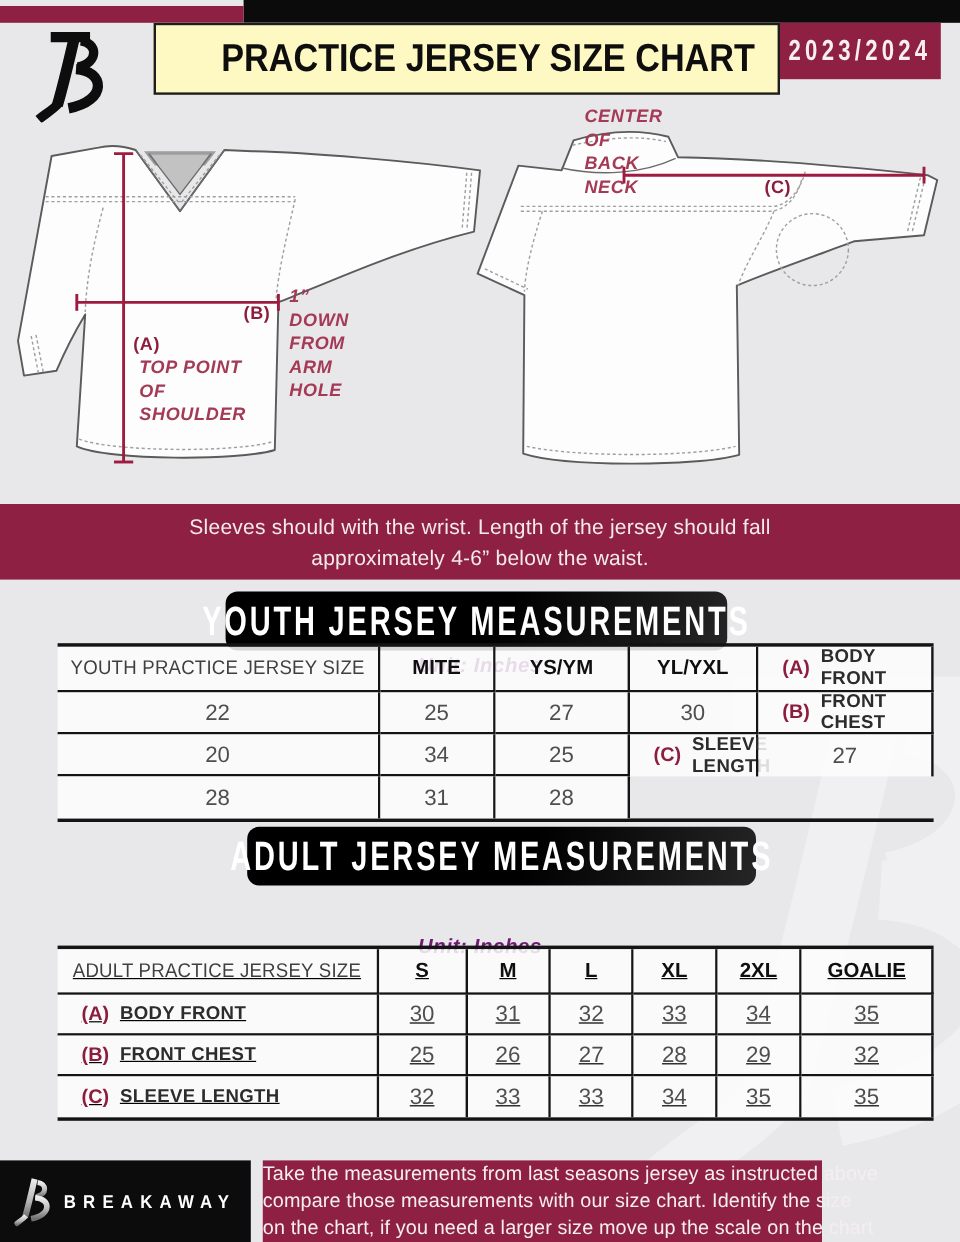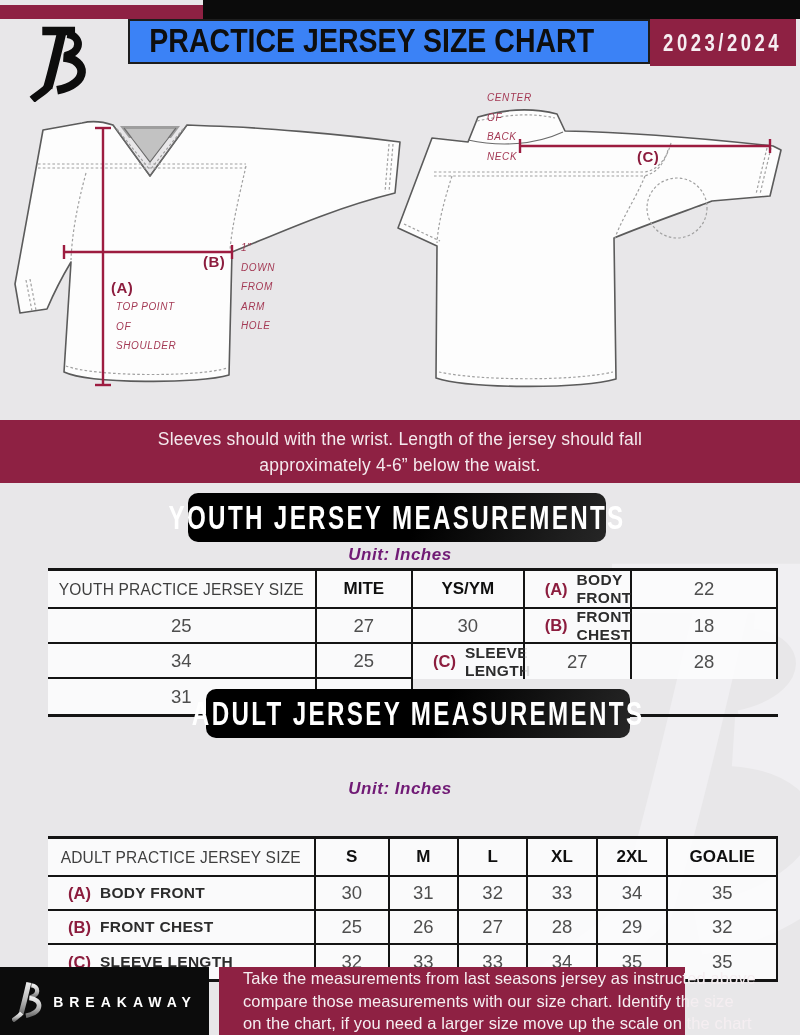--- a/index.html
+++ b/index.html
@@ -8,45 +8,45 @@
   #page {
     position:relative; width:800px; height:1035px; margin:0 auto;
     background:#e8e7e9; overflow:hidden;
   }
   
   .bar-black { position:absolute; left:203px; top:0; width:597px; height:19px; background:#0b0b0b; }
   .bar-maroon { position:absolute; left:0; top:5px; width:203px; height:14px; background:#8e2143; }
   .logo-header { position:absolute; left:27px; top:24px; width:68px; height:78px; z-index:3; }
   .logo-ink path { stroke:#0d0d0d; fill:none; }
   .title-box {
-    position:absolute; left:128px; top:19px; width:522px; height:45px;
-    background:#3b82f6; border:2px solid #1d1d1d; z-index:2;
-    display:flex; align-items:center; justify-content:flex-start;
+    position:absolute; left:128px; top:19px; width:522px; height:60px;
+    background:#fef9c3; border:2px solid #1d1d1d; z-index:2;
+    display:flex; align-items:center; justify-content:flex-end;
   }
   .title-box span {
     font-size:31px; font-weight:800; color:#0e0e0e; letter-spacing:0px;
     transform:scaleX(0.92) scaleY(1.05); white-space:nowrap;
   }
   .season-box {
-    position:absolute; left:650px; top:19px; width:146px; height:47px;
+    position:absolute; left:650px; top:19px; width:134px; height:47px;
     background:#8e2143; z-index:2; display:flex; align-items:center; justify-content:center;
   }
   .season-box span {
     color:#f6eef2; font-size:21px; font-weight:700; letter-spacing:4px;
     transform:scaleX(0.88) scaleY(1.15); white-space:nowrap;
   }
   
   .diagram-svg { position:absolute; left:0; top:66px; z-index:1; }
   .outline { fill:#fdfdfd; stroke:#5b5b5b; stroke-width:1.6; stroke-linejoin:round; }
   .seam  { fill:none; stroke:#a0a0a0; stroke-width:1.2; stroke-dasharray:2.6 2.2; }
   .thin  { fill:none; stroke:#6a6a6a; stroke-width:1.1; }
   .mline { fill:none; stroke:#9d1c40; stroke-width:2.4; }
   .note-layer { position:absolute; left:0; top:0; z-index:2; }
   .m-note {
-    position:absolute; font-style:italic; font-weight:400; font-size:10px;
+    position:absolute; font-style:italic; font-weight:700; font-size:15px;
     line-height:19.5px; letter-spacing:0.6px; color:#a43a55; white-space:pre-line;
   }
   .m-key { position:absolute; font-weight:800; font-size:15px; color:#8c1d3e; letter-spacing:0.5px; }
   
   .notice {
     position:absolute; left:0; top:420px; width:800px; height:63px; background:#8e2143; z-index:2;
     display:flex; flex-direction:column; align-items:center; justify-content:center;
   }
   .notice div { color:#f4e9ed; font-size:17.5px; line-height:26px; letter-spacing:0.2px; }
   
@@ -88,21 +88,21 @@
   
   .footer-black {
     position:absolute; left:0; top:967px; width:209px; height:68px; background:#0c0c0c; z-index:2;
     display:flex; align-items:center; justify-content:center; gap:9px;
   }
   .footer-black .brand {
     color:#fff; font-weight:700; font-size:14px; letter-spacing:6px; transform:scaleY(1.1);
   }
   .footer-maroon {
     position:absolute; left:219px; top:967px; width:466px; height:68px; background:#8e2143; z-index:2;
-    display:flex; flex-direction:column; justify-content:center; padding-left:24px;
+    display:flex; flex-direction:column; justify-content:center; padding-left:0;
   }
   .footer-maroon div { color:#f5eef1; font-size:16.5px; line-height:22.5px; letter-spacing:0.1px; white-space:nowrap; }
 </style>
 </head>
 <body>
 
 <div id="page">
 
   <div class="bar-black"></div>
   <div class="bar-maroon"></div>
@@ -202,60 +202,61 @@
     <path d="M23,79 C16,87 8,91 1,97" stroke-width="10"></path>
     <path d="M46,13 C64,15 66,36 43,41" stroke-width="10"></path>
     <path d="M41,43 C72,45 75,77 33,85" stroke-width="11"></path>
   </svg>
 
   <div class="sec-banner" style="left:188px; top:493px; width:418px;">
     <span>YOUTH JERSEY MEASUREMENTS</span>
   </div>
   <div class="unit" style="top:545px;">Unit: Inches</div>
 
-  <div class="size-table yt" style="top:568px;">
+  <div class="size-table yt" style="top:536px;">
     <div class="cell hsize">
         <span>YOUTH PRACTICE JERSEY SIZE</span>
       </div>
     <div class="cell hcol">MITE</div>
     <div class="cell hcol">YS/YM</div>
+    <div class="cell hcol">YL/YXL</div>
 
     <div class="cell rlabel">
       <span class="key">(A)</span>
       <span class="lbl">BODY FRONT</span>
     </div>
     <div class="cell val">22</div>
     <div class="cell val">25</div>
     <div class="cell val">27</div>
     <div class="cell val">30</div>
 
     <div class="cell rlabel">
       <span class="key">(B)</span>
       <span class="lbl">FRONT CHEST</span>
     </div>
-    <div class="cell val">18</div>
+    <div class="cell val">20</div>
     <div class="cell val">34</div>
     <div class="cell val">25</div>
 
     <div class="cell rlabel lastrow">
       <span class="key">(C)</span>
       <span class="lbl">SLEEVE LENGTH</span>
     </div>
     <div class="cell val lastrow">27</div>
     <div class="cell val lastrow">28</div>
     <div class="cell val lastrow">31</div>
     <div class="cell val lastrow">28</div>
   </div>
 
   <div class="sec-banner" style="left:186px; top:689px; width:424px;margin-left:20px;">
     <span>ADULT JERSEY MEASUREMENTS</span>
   </div>
   <div class="unit" style="top:779px;">Unit: Inches</div>
 
-  <div class="size-table at" style="top:836px;">
+  <div class="size-table at" style="top:788px;text-decoration:underline;">
     <div class="cell hsize">
         <span>ADULT PRACTICE JERSEY SIZE</span>
       </div>
     <div class="cell hcol">S</div>
     <div class="cell hcol">M</div>
     <div class="cell hcol">L</div>
     <div class="cell hcol">XL</div>
     <div class="cell hcol">2XL</div>
     <div class="cell hcol">GOALIE</div>
 

